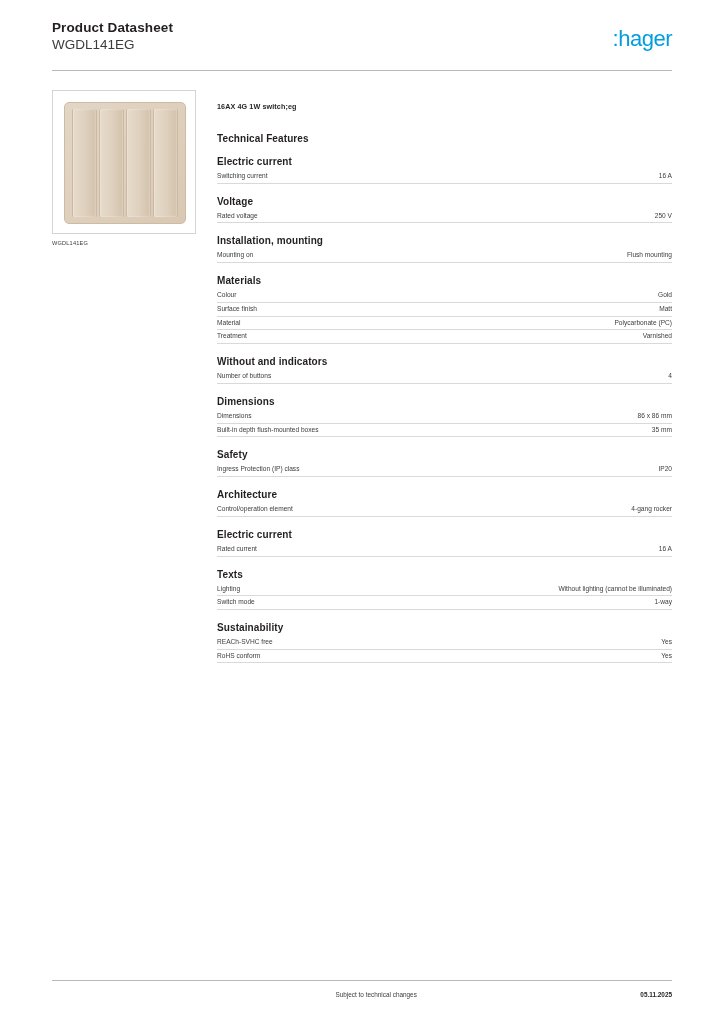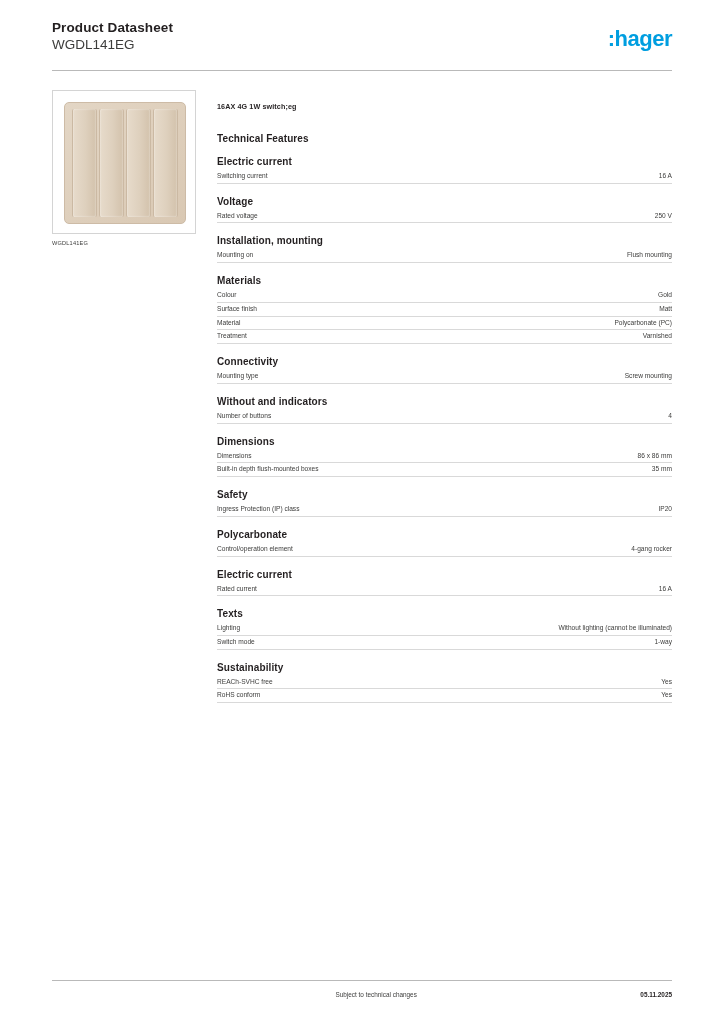--- a/index.html
+++ b/index.html
@@ -45,21 +45,21 @@
   }
   .title-sub {
     font-size: 13.5px;
     font-weight: normal;
     color: #3c3c3b;
     display: block;
     margin-top: 1px;
   }
   .logo {
     font-size: 22px;
-    font-weight: bold;
+    font-weight: normal;
     color: #009ee0;
     letter-spacing: -0.5px;
     line-height: 1;
     margin-top: 8px;
     margin-left: 46px;
   }
   .header-rule {
     position: absolute;
     left: 52px;
     top: 70px;
@@ -267,29 +267,20 @@
           <span class="label">Material</span>
           <span class="value">Polycarbonate (PC)</span>
         </div>
         <div class="row">
           <span class="label">Treatment</span>
           <span class="value">Varnished</span>
         </div>
       </div>
     </div>
 
-    <div class="group">
-      <div class="section-heading">Connectivity</div>
-      <div class="rowlist">
-        <div class="row">
-          <span class="label">Mounting type</span>
-          <span class="value">Screw mounting</span>
-        </div>
-      </div>
-    </div>
 
     <div class="group">
       <div class="section-heading">Without and indicators</div>
       <div class="rowlist">
         <div class="row">
           <span class="label">Number of buttons</span>
           <span class="value">4</span>
         </div>
       </div>
     </div>
@@ -312,21 +303,21 @@
       <div class="section-heading">Safety</div>
       <div class="rowlist">
         <div class="row">
           <span class="label">Ingress Protection (IP) class</span>
           <span class="value">IP20</span>
         </div>
       </div>
     </div>
 
     <div class="group">
-      <div class="section-heading">Polycarbonate</div>
+      <div class="section-heading">Architecture</div>
       <div class="rowlist">
         <div class="row">
           <span class="label">Control/operation element</span>
           <span class="value">4-gang rocker</span>
         </div>
       </div>
     </div>
 
     <div class="group">
       <div class="section-heading">Electric current</div>

